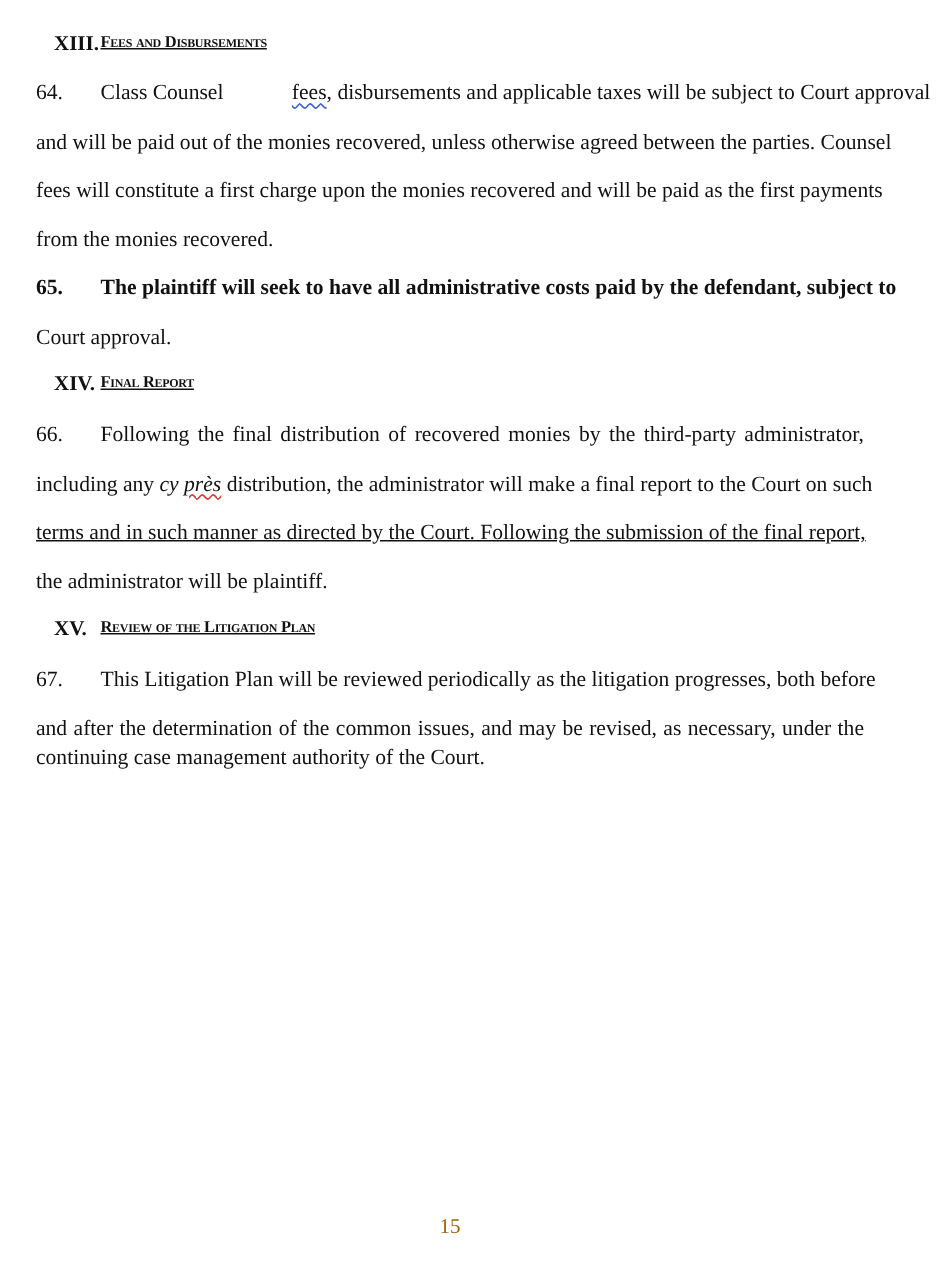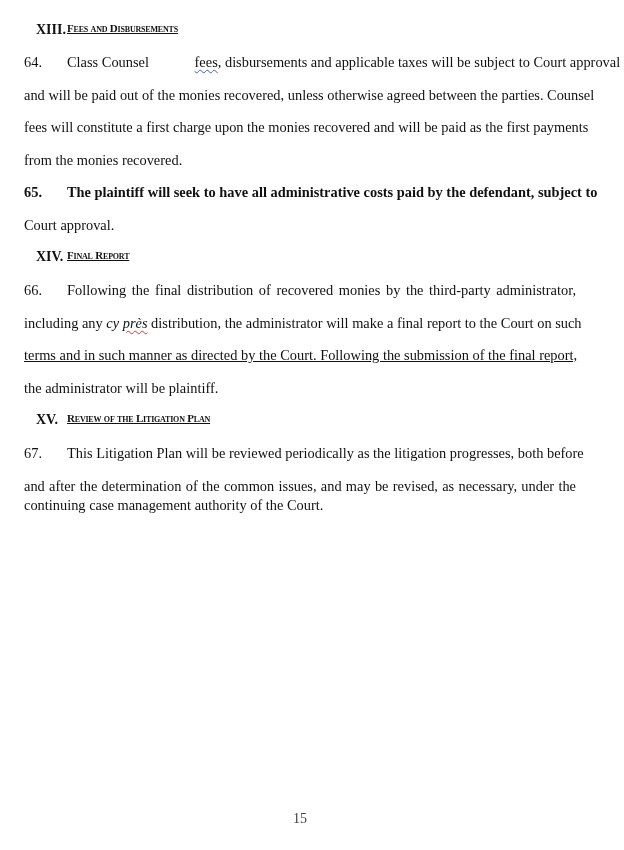--- a/index.html
+++ b/index.html
@@ -8,21 +8,21 @@
   .page { position: absolute; left: 24px; top: 0; width: 552px; }
   .heading { position: absolute; left: 0; font-weight: bold; font-size: 14px; white-space: nowrap; }
   .heading .num { position: absolute; left: 12px; text-decoration-thickness: 1px; }
   .heading .title { position: absolute; left: 43px; text-decoration: underline; text-decoration-thickness: 1px;
                     font-variant: small-caps; font-size: 11px; letter-spacing: -0.2px; text-align: center; }
   .line { position: absolute; left: 0; width: 552px; font-size: 14.4px; white-space: nowrap; line-height: 18px; }
   .justify { text-align: justify; text-align-last: justify; }
   .para-num { display: inline-block; width: 43px; }
   .spell-blue { text-decoration: underline wavy #3a5fcd; text-decoration-thickness: 1px; text-underline-offset: 2px; margin-left: 42px; }
   .spell-red { text-decoration: underline wavy #d33; text-decoration-thickness: 1px; text-underline-offset: 2px; }
-  .page-number { position: absolute; left: 0; width: 600px; text-align: center; top: 811px; font-size: 14px; color: #404040; }
+  .page-number { position: absolute; left: 0; width: 600px; text-align: center; top: 811px; font-size: 14px; color: #a16207; }
 </style>
 </head>
 <body>
 
 <div class="page">
 
   <div class="heading" style="top:22px;">
     <span class="num">XIII.</span>
     <span class="title">Fees and Disbursements</span>
   </div>

